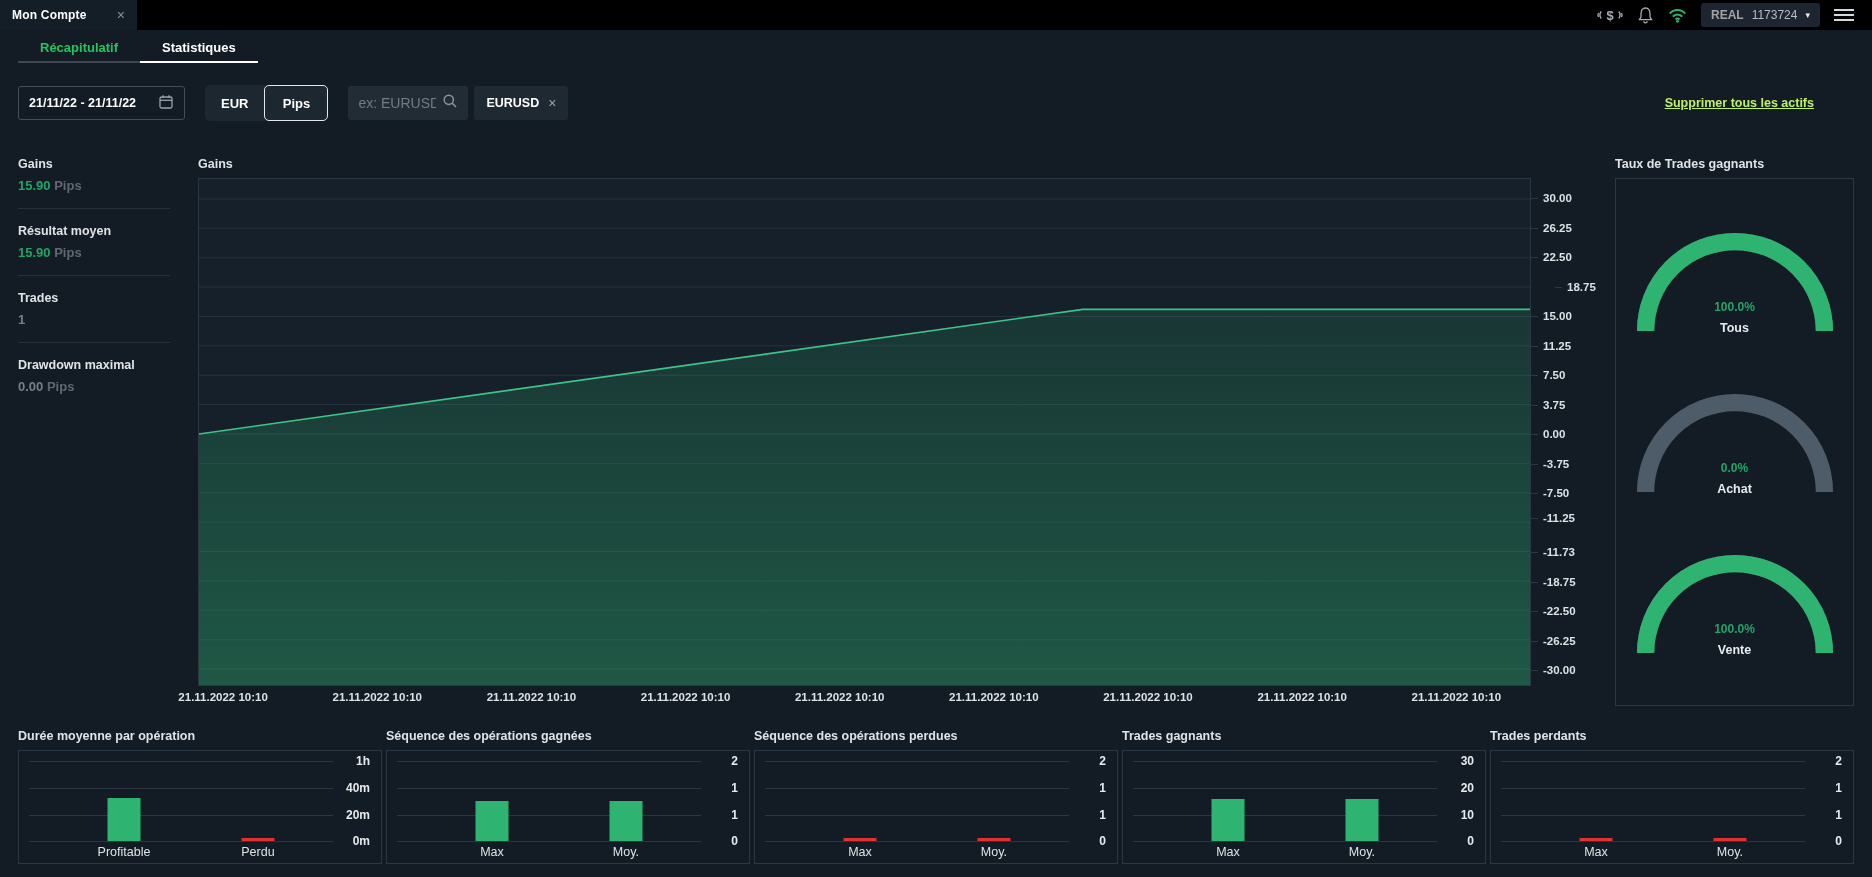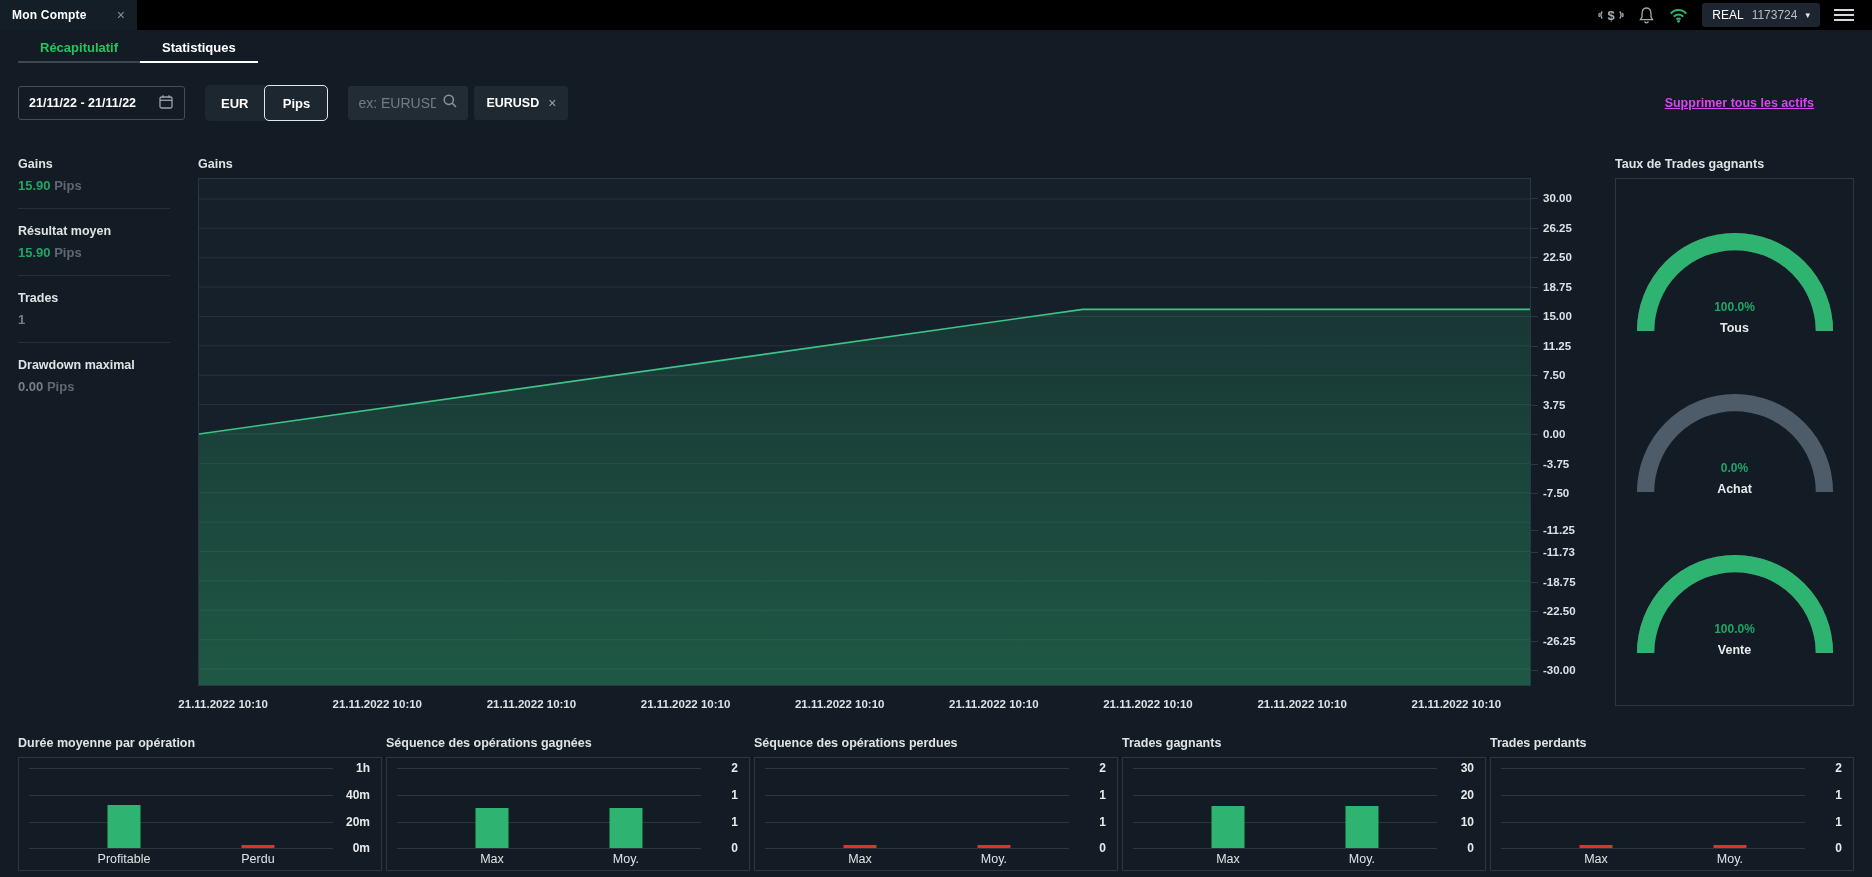--- a/index.html
+++ b/index.html
@@ -11,21 +11,21 @@
   body{background:#131c24; font-family:"Liberation Sans", sans-serif; color:#e7eaec;}
 
   
   .topbar{height:30px; background:#000; display:flex; align-items:stretch; justify-content:space-between;}
   .tab-chip{width:137px; background:#141e27; display:flex; align-items:center; justify-content:space-between; padding:0 12px; cursor:pointer;}
   .tab-chip-title{font-size:12px; font-weight:bold; color:#fff; letter-spacing:.2px;}
   .tab-close{color:#8b949c; font-size:14px; line-height:1; cursor:pointer;}
   .topbar-right{display:flex; align-items:center; gap:14px; padding-right:18px;}
   .tb-icon{display:inline-flex; align-items:center; cursor:pointer;}
   .account-select{display:flex; align-items:center; gap:8px; background:#1d2630; border-radius:3px; height:24px; padding:0 10px; cursor:pointer;}
-  .acct-type{font-size:12px; font-weight:normal; color:#ffffff;}
+  .acct-type{font-size:12px; font-weight:bold; color:#a3a3a3;}
   .acct-num{font-size:12px; color:#b6bdc3;}
   .caret{font-size:9px; color:#e7eaec;}
   .hamburger{display:flex; flex-direction:column; gap:3px; cursor:pointer; padding:2px 0;}
   .hamburger i{display:block; width:20px; height:2px; background:#d4d9dd;}
 
   
   .tabs-row{display:flex; padding-left:18px; background:var(--bg);}
   .tab{font-size:13px; font-weight:bold; padding:10px 22px 6px; border-bottom:2px solid transparent; cursor:pointer;}
   .tab.inactive{color:#22c55e; border-bottom-color:#3c4750;}
   .tab.active{color:#fff; border-bottom-color:#fff;}
@@ -36,42 +36,42 @@
   .date-range span{font-size:12.5px; font-weight:bold; color:#fff;}
   .unit-group{display:flex; background:#1c2730; border-radius:5px; height:36px;}
   .unit-btn{min-width:57px; height:36px; background:transparent; border:none; color:#fff; font-family:inherit; font-size:13px; font-weight:bold; cursor:pointer; padding:0 16px;}
   .unit-btn.selected{border:1.5px solid #e3e7ea; border-radius:5px; min-width:64px;}
   .search-box{display:flex; align-items:center; background:#212c35; border-radius:3px; height:34px; padding:0 10px; gap:6px;}
   .search-box input{background:transparent; border:none; outline:none; width:78px; font-family:inherit; font-size:14px; color:#d7dbde;}
   .search-box input::placeholder{color:#737c84;}
   .chip{display:flex; align-items:center; gap:9px; background:#1e2932; border-radius:3px; height:34px; padding:0 12px; margin-left:-14px; cursor:default;}
   .chip span:first-child{font-size:12.5px; font-weight:bold; color:#fff;}
   .chip-x{color:#9aa2a9; font-size:14px; cursor:pointer;}
-  .remove-all{margin-left:auto; margin-right:40px; color:#d946ef; font-size:12.5px; font-weight:bold; text-decoration:underline; cursor:pointer;}
+  .remove-all{margin-left:auto; margin-right:40px; color:#bef264; font-size:12.5px; font-weight:bold; text-decoration:underline; cursor:pointer;}
 
   
   .content-row{display:flex; align-items:flex-start; padding:0 18px;}
   .stats-col{width:152px; margin-right:28px; padding-top:22px;}
   .stat-label{font-size:12.5px; font-weight:bold; color:#dfe3e6; margin-bottom:7px;}
   .stat-value{font-size:13px; font-weight:bold;}
   .stat-value .unit{color:#5f6870; font-weight:bold;}
   .stat-value.green{color:#21a567;}
   .stat-value.gray{color:#767f87;}
   .stats-col hr{border:none; border-top:1px solid #263039; margin:15px 0;}
 
   .sec-title{font-size:12.5px; font-weight:bold; color:#dfe3e6; margin:22px 0 7px;}
 
   .chart-sec{flex:1; min-width:0;}
   .chart-wrap{display:flex;}
   .plot{flex:1; height:508px; position:relative; background:var(--panel-bg); border:1px solid var(--border);}
   .plot svg{display:block; width:100%; height:100%;}
   .ycol{width:62px; height:508px; position:relative;}
   .ylabel{position:absolute; left:12px; font-size:11.5px; font-weight:bold; color:#dce1e5; line-height:16px;}
   .ylabel::before{content:''; position:absolute; left:-12px; top:8px; width:7px; height:1px; background:var(--border);}
-  .xrow{position:relative; height:22px; margin-top:12px;}
+  .xrow{position:relative; height:22px; margin-top:5px;}
   .xlabel{position:absolute; transform:translateX(-50%); font-size:11.5px; font-weight:bold; color:#dce1e5; white-space:nowrap;}
 
   .gauge-sec{width:239px; margin-left:22px;}
   .gauge-box{height:528px; border:1px solid var(--border); display:flex; flex-direction:column; justify-content:space-evenly; align-items:center;}
   .gauge{position:relative;}
   .gauge svg{display:block;}
   .gauge-value{position:absolute; left:0; right:0; bottom:26px; text-align:center; font-size:12px; font-weight:bold; color:#21a567;}
   .gauge-label{position:absolute; left:0; right:0; bottom:5px; text-align:center; font-size:12.5px; font-weight:bold; color:#e7eaec;}
 
   
@@ -219,29 +219,29 @@
             <line x1="0" x2="1300" y1="462.5" y2="462.5" stroke="#26323d" stroke-width="1"></line>
             <line x1="0" x2="1300" y1="492.0" y2="492.0" stroke="#26323d" stroke-width="1"></line>
             <polygon points="0.0,256.0 863.2,130.9 1300.0,130.9 1300,508 0,508" fill="url(#areaFill)"></polygon>
             <polyline points="0.0,256.0 863.2,130.9 1300.0,130.9" fill="none" stroke="#3ec488" stroke-width="1.6"></polyline>
           </svg>
         </div>
       <div class="ycol" id="gains-ylabels">
           <div class="ylabel" style="top: 12px;">30.00</div>
           <div class="ylabel" style="top: 41.5px;">26.25</div>
           <div class="ylabel" style="top: 71px;">22.50</div>
-          <div class="ylabel" style="top: 100.5px;">18.75</div>
+          <div class="ylabel" style="top: 100.5px; margin-left: 24px;">18.75</div>
           <div class="ylabel" style="top: 130px;">15.00</div>
           <div class="ylabel" style="top: 159.5px;">11.25</div>
           <div class="ylabel" style="top: 189px;">7.50</div>
           <div class="ylabel" style="top: 218.5px;">3.75</div>
           <div class="ylabel" style="top: 248px;">0.00</div>
           <div class="ylabel" style="top: 277.5px;">-3.75</div>
           <div class="ylabel" style="top: 307px;">-7.50</div>
-          <div class="ylabel" style="top: 344px;">-11.25</div>
+          <div class="ylabel" style="top: 332px;">-11.25</div>
           <div class="ylabel" style="top: 366px;">-11.73</div>
           <div class="ylabel" style="top: 395.5px;">-18.75</div>
           <div class="ylabel" style="top: 425px;">-22.50</div>
           <div class="ylabel" style="top: 454.5px;">-26.25</div>
           <div class="ylabel" style="top: 484px;">-30.00</div>
         </div>
     </div>
     <div class="xrow" id="gains-xlabels">
         <div class="xlabel" style="left: 1.8%;">21.11.2022 10:10</div>
         <div class="xlabel" style="left: 12.85%;">21.11.2022 10:10</div>

